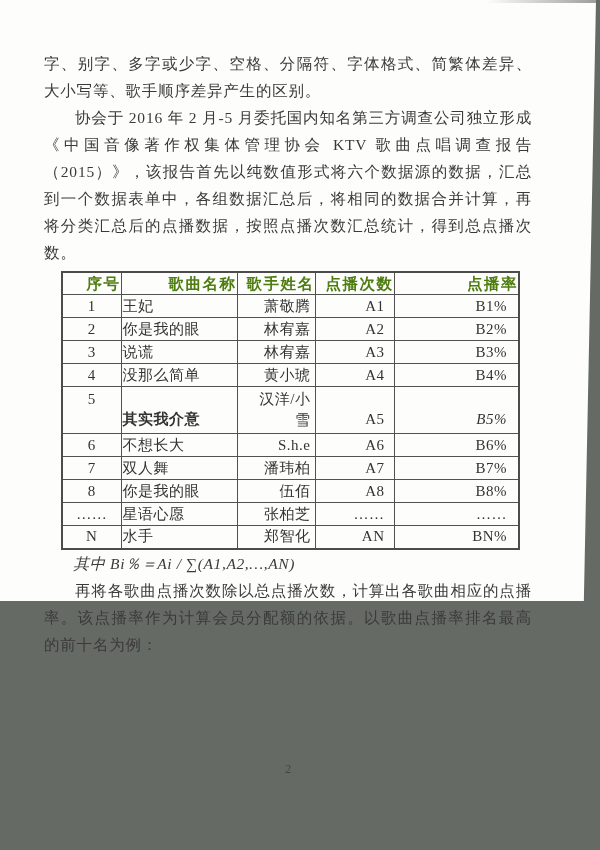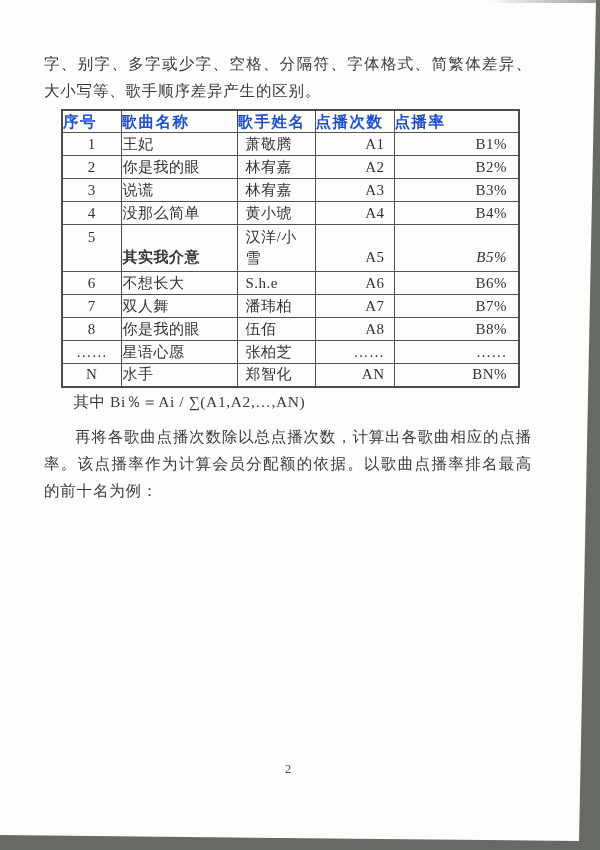--- a/index.html
+++ b/index.html
@@ -3,21 +3,21 @@
 <meta charset="utf-8">
 <style>
   * { margin: 0; padding: 0; box-sizing: border-box; }
   html, body { width: 600px; height: 850px; }
   body {
     background: #666a64;
     font-family: "Liberation Serif", "DejaVu Serif", serif;
     position: relative;
     overflow: hidden;
   }
-  .scan { position: absolute; inset: 0; width: 600px; height: 850px; }
+  .scan { position: absolute; inset: 0; width: 600px; height: 601px; }
 
   
   .page {
     position: absolute; inset: 0;
     background: #fdfdfc;
     clip-path: polygon(0 0, 596px 0, 579px 841px, 0 835px);
   }
   .edge-shadow-top {
     position: absolute; top: 0; left: 486px; width: 110px; height: 3px;
     background: linear-gradient(to right, rgba(80,80,80,0), rgba(80,80,80,0.55));
@@ -52,52 +52,53 @@
   table.stats col:nth-child(2) { width: 116px; }
   table.stats col:nth-child(3) { width: 78px; }
   table.stats col:nth-child(4) { width: 79px; }
   table.stats col:nth-child(5) { width: 125px; }
   table.stats th, table.stats td {
     border: 1px solid #525252;
     word-break: break-all;
     overflow: hidden;
   }
   table.stats th {
-    height: 22px; font-weight: bold; text-align: left;
-    font-size: 15.5px; color: #1d4ed8; letter-spacing: 1.5px;
+    height: 22px; font-weight: bold; text-align: right;
+    font-size: 15.5px; color: #4d7c0f; letter-spacing: 1.5px;
   }
   table.stats td { height: 23px; vertical-align: middle; }
   table.stats td:nth-child(1) { text-align: center; }
   table.stats td:nth-child(2) { text-align: left;  padding-left: 1px; }
-  table.stats td:nth-child(3) { text-align: left;  padding-left: 8px; padding-right: 4px; }
+  table.stats td:nth-child(3) { text-align: right;  padding-left: 8px; padding-right: 4px; }
   table.stats td:nth-child(4) { text-align: right; padding-right: 9px; padding-left: 16px; }
   table.stats td:nth-child(5) { text-align: right; padding-right: 11px; }
   table.stats tr.tall td { height: 47px; }
   table.stats tr.tall td:nth-child(1) { vertical-align: top;    padding-top: 2px; }
   table.stats tr.tall td:nth-child(2) { vertical-align: bottom; padding-bottom: 3px; font-weight: bold; }
   table.stats tr.tall td:nth-child(3) { vertical-align: top;    padding-top: 2px; }
   table.stats tr.tall td:nth-child(4) { vertical-align: bottom; padding-bottom: 3px; }
   table.stats tr.tall td:nth-child(5) { vertical-align: bottom; padding-bottom: 3px; font-style: italic; }
 
-  .after-table { margin-top: 0; }
-  .closing { margin-top: 8px; }
+  .after-table { margin-top: 0; font-style: italic; }
+  .closing { margin-top: 0; }
 
   .page-number {
     position: absolute; left: 0; top: 762px; width: 576px;
     text-align: center; font-size: 12.5px; color: #454545; letter-spacing: 0;
   }
 </style>
 </head>
 <body>
 
 <div class="scan">
   <div class="page">
 
     <div class="content">
       <p class="para noindent">字、别字、多字或少字、空格、分隔符、字体格式、简繁体差异、大小写等、歌手顺序差异产生的区别。</p>
+      <p class="para">协会于 2016 年 2 月-5 月委托国内知名第三方调查公司独立形成《中国音像著作权集体管理协会 KTV 歌曲点唱调查报告（2015）》，该报告首先以纯数值形式将六个数据源的数据，汇总到一个数据表单中，各组数据汇总后，将相同的数据合并计算，再将分类汇总后的点播数据，按照点播次数汇总统计，得到总点播次数。</p>
 
       <table class="stats">
         <colgroup>
             <col>
             <col>
             <col>
             <col>
             <col>
           </colgroup>
         <thead>

